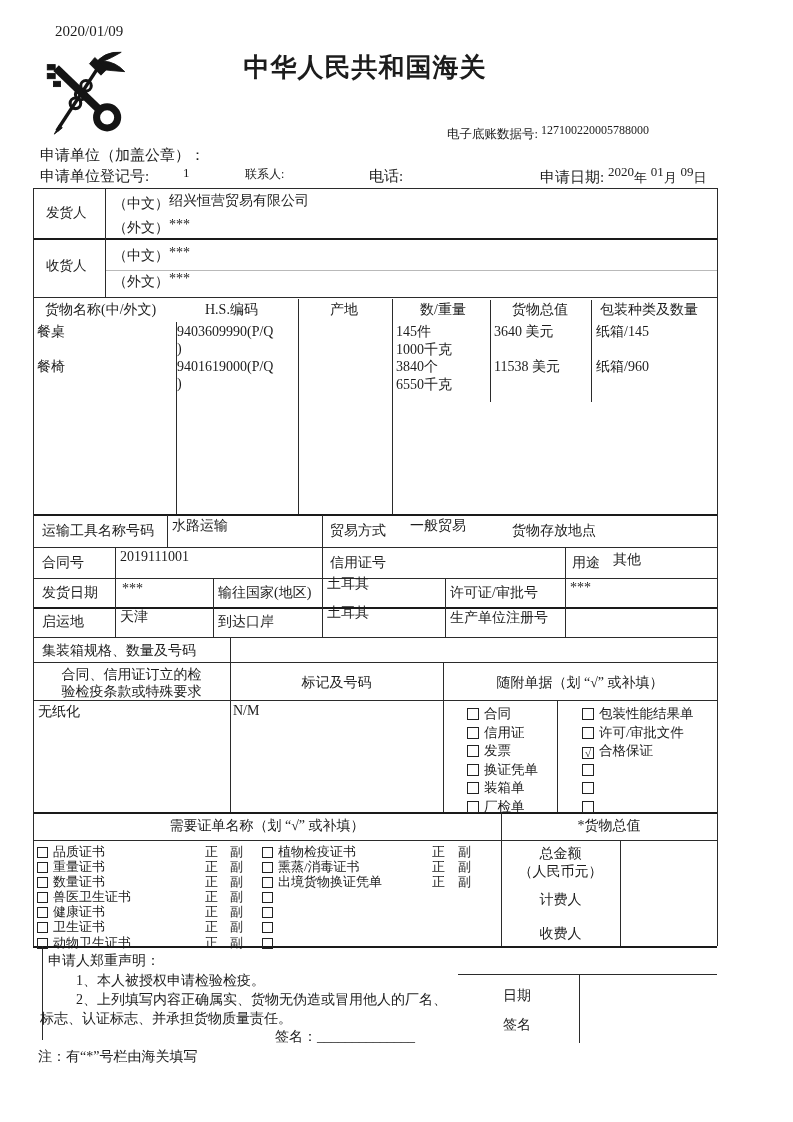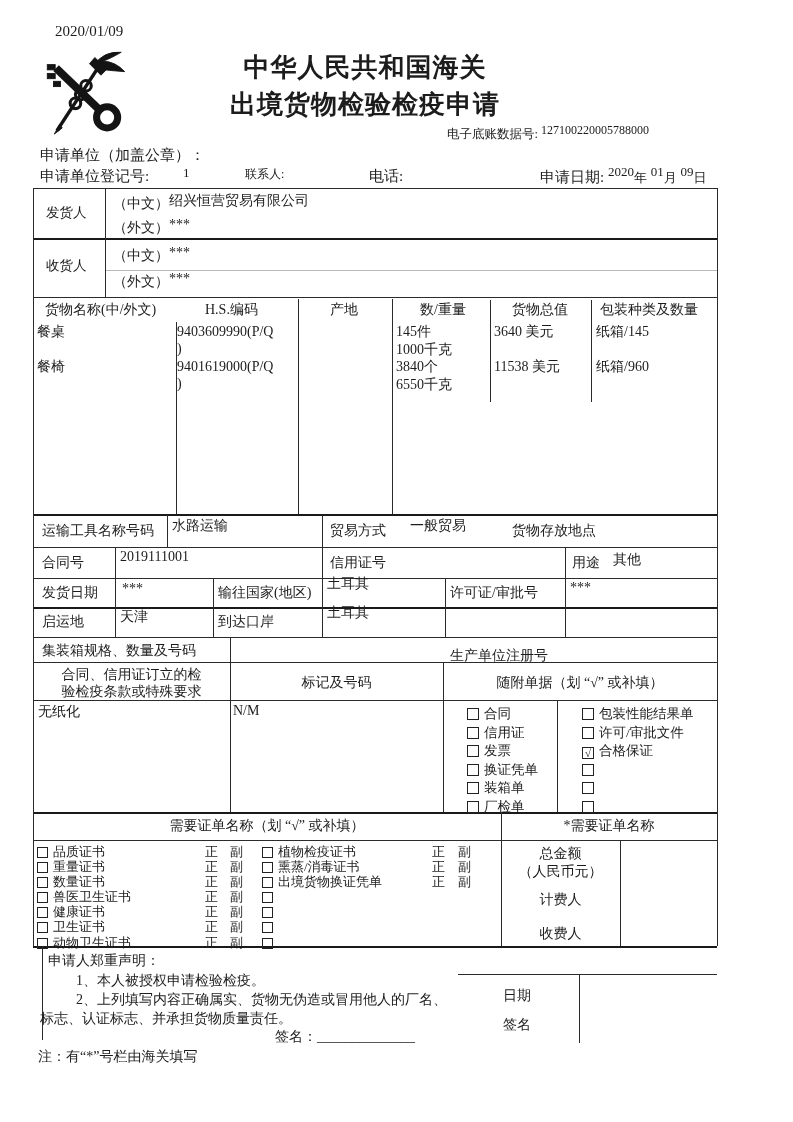--- a/index.html
+++ b/index.html
@@ -43,21 +43,20 @@
       <path d="M14 99 L20 88 L23 92 Z" stroke-width="1"></path>
       <path d="M58 22 Q70 4 90 6 Q78 13 70 16 Q84 17 94 28 Q78 27 64 25 Z" stroke-width="1"></path>
       <path d="M60 12 L74 25 L67 32 L54 19 Z" stroke-width="1"></path>
       <circle cx="50" cy="44" r="6" fill="none" stroke-width="3.5"></circle>
       <circle cx="44" cy="54" r="6" fill="none" stroke-width="3.5"></circle>
       <circle cx="38" cy="64" r="6" fill="none" stroke-width="3.5"></circle>
     </g>
   </svg>
 
   <div class="t title c" style="left:0;top:52px;width:730px">中华人民共和国海关</div>
-  <div class="t title c" style="left:0;top:89px;width:730px">出境货物检验检疫申请</div>
 
   <div class="t small" style="left:447px;top:127px">
     <span>电子底账数据号:</span>
     <span class="up4" style="font-size:12px">127100220005788000</span>
   </div>
 
   <div class="t" style="left:40px;top:146px;font-size:15px">申请单位（加盖公章）：</div>
 
   <div class="t" style="left:40px;top:167px;font-size:15px">申请单位登记号:</div>
   <div class="t" style="left:183px;top:165px;font-size:13px">1</div>
@@ -174,21 +173,21 @@
   <div class="t" style="left:122px;top:581px">***</div>
   <div class="t" style="left:218px;top:585px">输往国家(地区)</div>
   <div class="t" style="left:327px;top:576px">土耳其</div>
   <div class="t" style="left:450px;top:585px">许可证/审批号</div>
   <div class="t" style="left:570px;top:580px">***</div>
 
   <div class="t" style="left:42px;top:614px">启运地</div>
   <div class="t" style="left:120px;top:609px">天津</div>
   <div class="t" style="left:218px;top:614px">到达口岸</div>
   <div class="t" style="left:327px;top:605px">土耳其</div>
-  <div class="t" style="left:450px;top:648px">生产单位注册号</div>
+  <div class="t" style="left:450px;top:610px">生产单位注册号</div>
 
   <div class="t" style="left:42px;top:643px">集装箱规格、数量及号码</div>
 
   <div class="t c" style="left:33px;top:667px;width:197px">合同、信用证订立的检</div>
   <div class="t c" style="left:33px;top:684px;width:197px">验检疫条款或特殊要求</div>
   <div class="t c" style="left:443px;top:675px;width:274px">随附单据（划 “√” 或补填）</div>
   <div class="t c" style="left:230px;top:675px;width:213px">标记及号码</div>
 
   <div class="t" style="left:38px;top:704px">无纸化</div>
   <div class="t" style="left:233px;top:703px">N/M</div>
@@ -205,21 +204,21 @@
   <div class="t" style="left:561px;top:706px">
     <div class="doc-row"><span class="cb"></span><span>包装性能结果单</span></div>
     <div class="doc-row"><span class="cb"></span><span>许可/审批文件</span></div>
     <div class="doc-row"><span class="cb">√</span><span>合格保证</span></div>
     <div class="doc-row"><span class="cb"></span><span></span></div>
     <div class="doc-row"><span class="cb"></span><span></span></div>
     <div class="doc-row"><span class="cb"></span><span></span></div>
   </div>
 
   <div class="t c" style="left:33px;top:818px;width:468px">需要证单名称（划 “√” 或补填）</div>
-  <div class="t c" style="left:501px;top:818px;width:216px">*需要证单名称</div>
+  <div class="t c" style="left:501px;top:818px;width:216px">*货物总值</div>
 
   <div class="t col1" style="left:37px;top:844px">
     <div class="cert-row"><span class="cb s"></span><span>品质证书</span><span class="zh o">正</span><span class="zh c2">副</span></div>
     <div class="cert-row"><span class="cb s"></span><span>重量证书</span><span class="zh o">正</span><span class="zh c2">副</span></div>
     <div class="cert-row"><span class="cb s"></span><span>数量证书</span><span class="zh o">正</span><span class="zh c2">副</span></div>
     <div class="cert-row"><span class="cb s"></span><span>兽医卫生证书</span><span class="zh o">正</span><span class="zh c2">副</span></div>
     <div class="cert-row"><span class="cb s"></span><span>健康证书</span><span class="zh o">正</span><span class="zh c2">副</span></div>
     <div class="cert-row"><span class="cb s"></span><span>卫生证书</span><span class="zh o">正</span><span class="zh c2">副</span></div>
     <div class="cert-row"><span class="cb s"></span><span>动物卫生证书</span><span class="zh o">正</span><span class="zh c2">副</span></div>
   </div>

